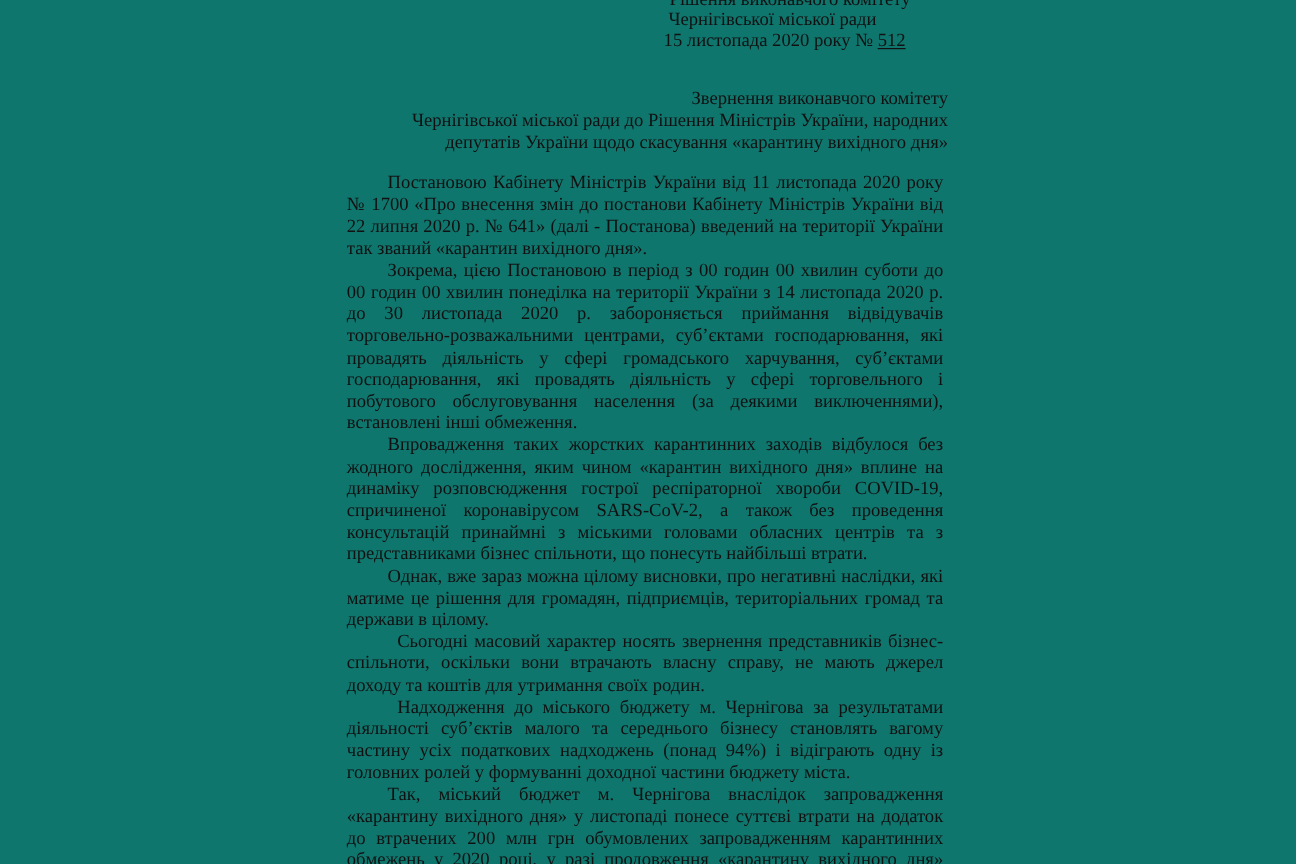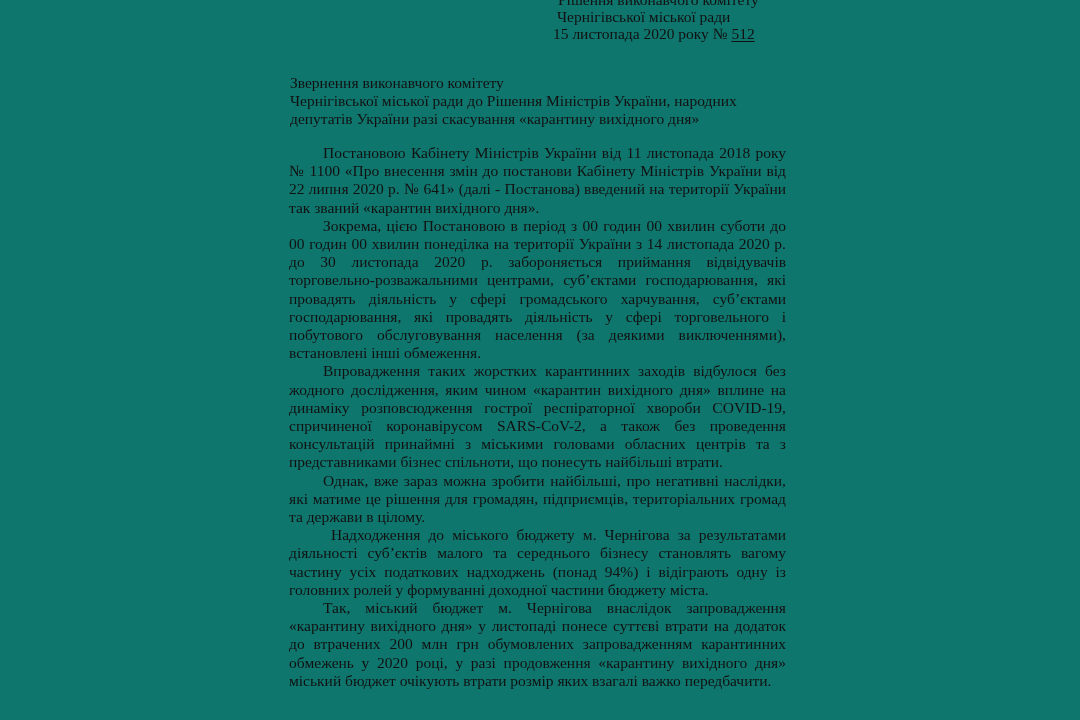--- a/index.html
+++ b/index.html
@@ -40,21 +40,21 @@
     .num-underline {
       text-decoration: underline;
       text-underline-offset: 2px;
       text-align: center;
     }
     .title-block {
       position: absolute;
       left: 290px;
       top: 74px;
       width: 500px;
-      text-align: left;
+      text-align: right;
       font-size: 15.5px;
       line-height: 18px;
     }
     .body-text {
       position: absolute;
       left: 289px;
       top: 144px;
       width: 497px;
       font-size: 15.5px;
       line-height: 18.2px;
@@ -76,26 +76,27 @@
 
   <div class="header-block">
     <div class="line l1">Рішення виконавчого комітету</div>
     <div class="line l2">Чернігівської міської ради</div>
     <div class="line l3"><span>15 листопада 2020  року № </span><span class="num-underline"> 512</span></div>
   </div>
 
   <div class="title-block">
     <div>Звернення виконавчого комітету</div>
     <div>Чернігівської міської ради до Рішення Міністрів України, народних</div>
-    <div>депутатів України разі скасування «карантину вихідного дня»</div>
+    <div>депутатів України щодо скасування «карантину вихідного дня»</div>
   </div>
 
   <div class="body-text">
-    <p>Постановою Кабінету Міністрів України  від  11   листопада   2018 року № 1100 «Про внесення змін до постанови Кабінету Міністрів  України  від 22 липня 2020 р. № 641» (далі - Постанова) введений на території України так званий «карантин вихідного дня».</p>
+    <p>Постановою Кабінету Міністрів України  від  11   листопада   2020 року № 1700 «Про внесення змін до постанови Кабінету Міністрів  України  від 22 липня 2020 р. № 641» (далі - Постанова) введений на території України так званий «карантин вихідного дня».</p>
     <p>Зокрема, цією Постановою в період з 00 годин 00 хвилин суботи  до 00 годин 00 хвилин понеділка на території України з 14 листопада 2020 р. до 30 листопада 2020 р. забороняється приймання відвідувачів торговельно-розважальними центрами, суб’єктами господарювання, які провадять діяльність у сфері громадського харчування, суб’єктами господарювання, які провадять діяльність у сфері торговельного і побутового обслуговування населення (за деякими виключеннями), встановлені інші обмеження.</p>
     <p>Впровадження таких жорстких карантинних заходів відбулося без жодного дослідження, яким чином «карантин вихідного дня»  вплине на динаміку розповсюдження гострої респіраторної хвороби COVID-19, спричиненої коронавірусом SARS-CoV-2, а також без проведення консультацій принаймні з міськими головами обласних центрів та з представниками бізнес спільноти, що понесуть найбільші втрати.</p>
-    <p>Однак, вже зараз можна зробити найбільші, про негативні наслідки, які матиме це рішення для громадян, підприємців, територіальних громад та держави в цілому.</p>
+    <p>Однак, вже зараз можна цілому висновки, про негативні наслідки, які матиме це рішення для громадян, підприємців, територіальних громад та держави в цілому.</p>
+    <p class="indent-wide">Сьогодні масовий характер носять звернення представників бізнес-спільноти, оскільки вони втрачають власну справу, не мають джерел доходу та коштів для утримання своїх родин.</p>
     <p class="indent-wide">Надходження до міського бюджету м. Чернігова за результатами діяльності суб’єктів малого та середнього бізнесу становлять вагому частину усіх податкових надходжень (понад 94%) і відіграють одну із головних ролей у формуванні доходної частини бюджету міста.</p>
     <p>Так, міський бюджет м. Чернігова внаслідок запровадження «карантину вихідного дня» у листопаді понесе суттєві втрати на додаток до втрачених 200 млн грн обумовлених запровадженням карантинних обмежень у 2020 році, у разі продовження «карантину вихідного дня» міський бюджет очікують втрати розмір яких взагалі важко передбачити.</p>
 
   </div>
 
 </div>
 
 </body></html>

